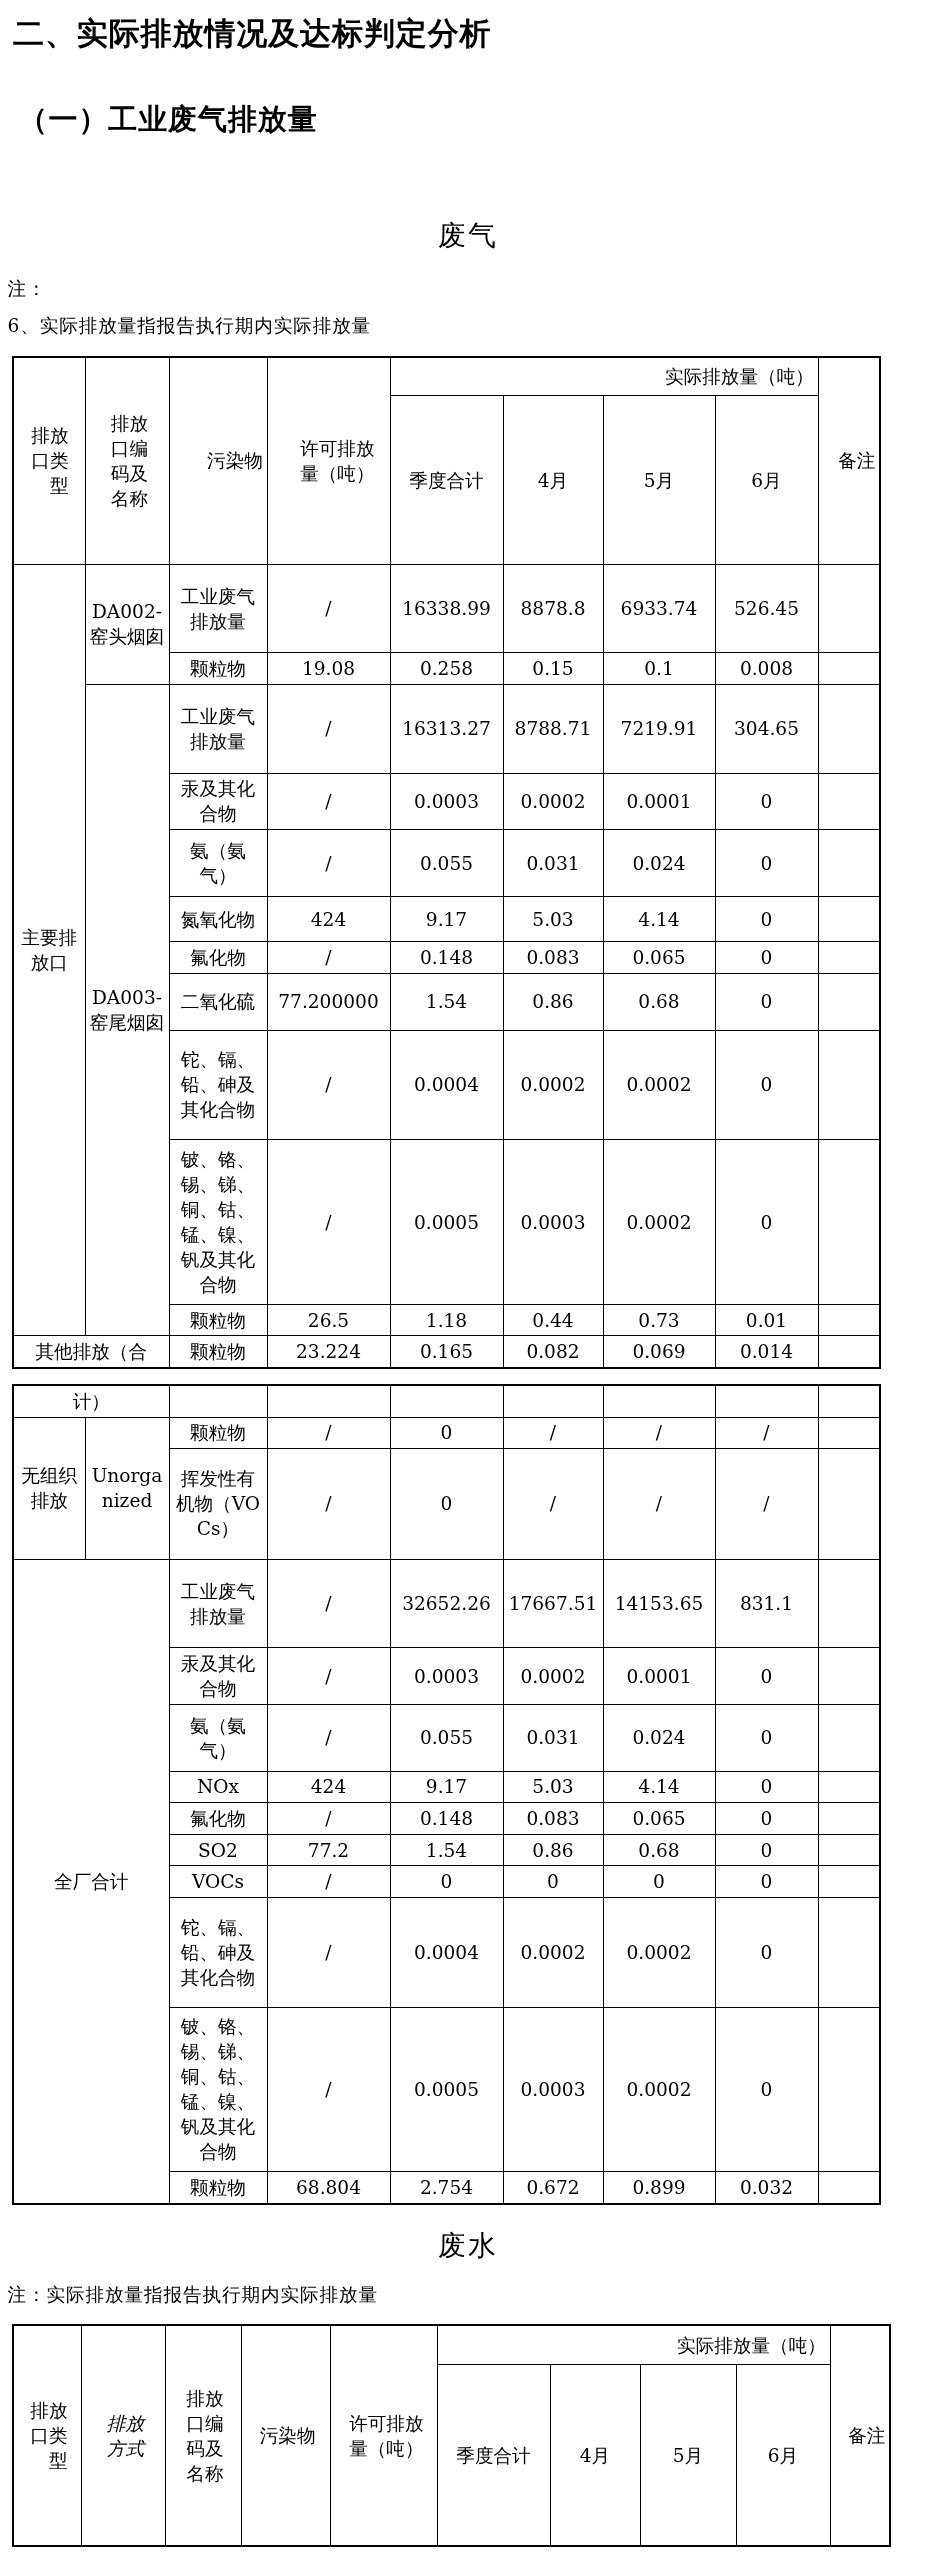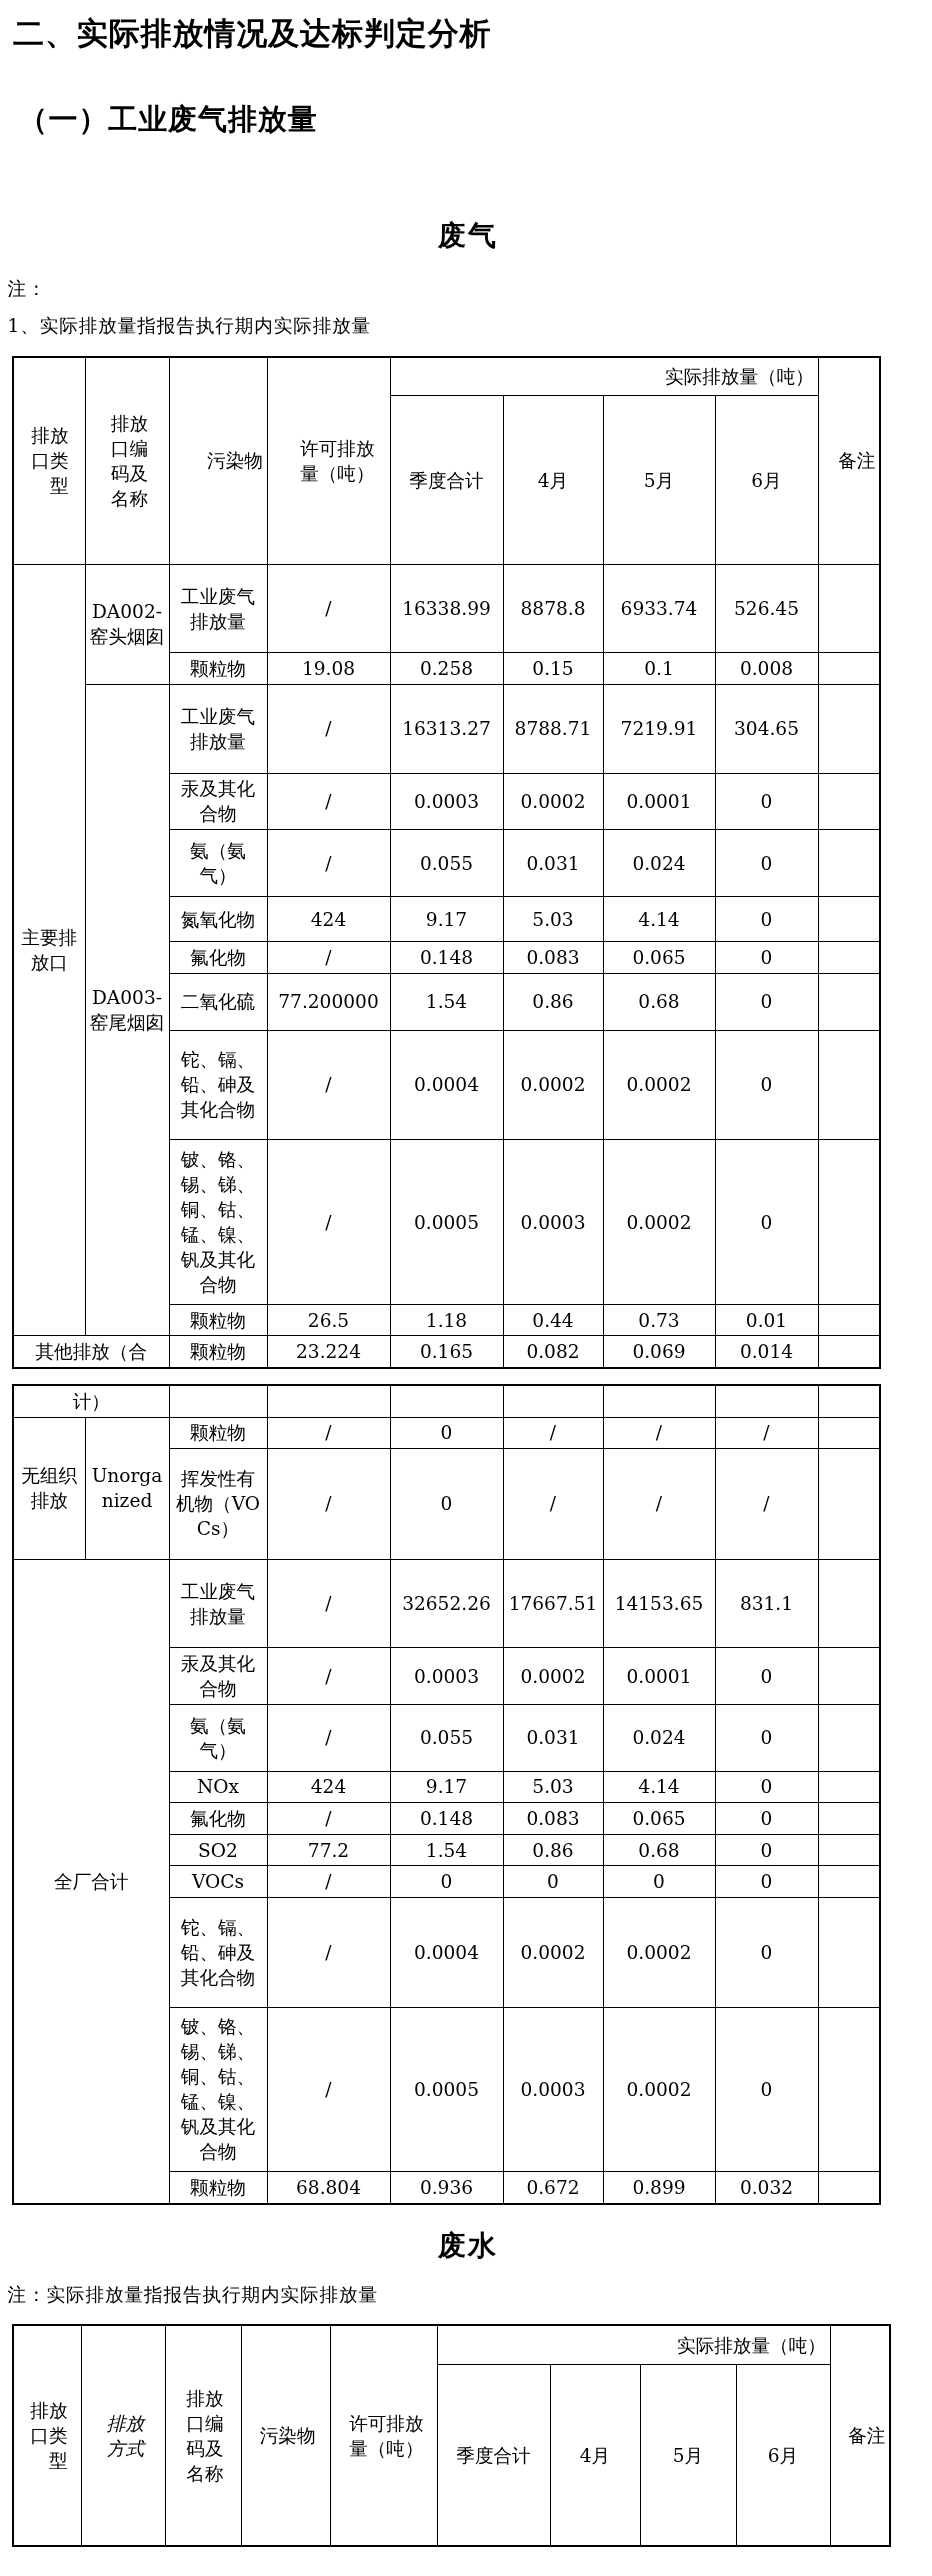--- a/index.html
+++ b/index.html
@@ -3,21 +3,21 @@
 <meta charset="utf-8">
 <style>
   html,body{margin:0;padding:0;background:#fff;color:#000;}
   body{width:932px;height:2576px;overflow:hidden;
        font-family:"DejaVu Serif","Liberation Serif",serif;}
   .h1{font-family:"DejaVu Sans","Liberation Sans",sans-serif;font-weight:bold;
       font-size:31px;line-height:41px;margin:13px 0 0 13px;letter-spacing:0.9px;}
   .h2{font-family:"DejaVu Serif","Liberation Serif",serif;font-weight:bold;
       font-size:29px;line-height:39px;margin:46px 0 0 18.6px;letter-spacing:0.9px;}
   .center-title{font-size:28px;line-height:34px;text-align:center;margin:80px 0 0 4px;
-      font-weight:700;letter-spacing:1.9px;}
+      font-weight:400;letter-spacing:1.9px;}
   .center-title.water{margin-top:24px;}
   .note{font-size:18.6px;line-height:24px;margin:24px 0 0 7.5px;letter-spacing:0.9px;}
   .note.item{margin-top:13px;}
   .note.water-note{margin-top:20.5px;}
   table.report{border-collapse:collapse;table-layout:fixed;margin:17.7px 0 0 12px;
       border:2.8px solid #000;}
   table.report.cont{margin-top:15px;}
   table.report.water{margin-top:17px;}
   .report th,.report td{border:1.9px solid #000;font-weight:normal;text-align:center;
       vertical-align:middle;font-size:18.6px;line-height:25px;height:25px;
@@ -46,21 +46,21 @@
   tr.rh112>td{height:104px;}
   tr.rh170>td{height:158px;}
 </style>
 </head>
 <body>
 
 <div class="h1">二、实际排放情况及达标判定分析</div>
 <div class="h2">（一）工业废气排放量</div>
 <div class="center-title">废气</div>
 <div class="note">注：</div>
-<div class="note item">1、实际排放量指报告执行期内实际排放量</div>
+<div class="note item">6、实际排放量指报告执行期内实际排放量</div>
 
 <table class="report">
   <colgroup>
     <col style="width:72px">
       <col style="width:84px">
       <col style="width:98px">
     <col style="width:123px">
       <col style="width:113px">
       <col style="width:100px">
     <col style="width:112px">
@@ -318,21 +318,21 @@
     <td>/</td>
     <td>0.0005</td>
     <td class="c4">0.0003</td>
     <td>0.0002</td>
     <td>0</td>
     <td class="cr"></td>
   </tr>
   <tr>
     <td class="cp">颗粒物</td>
     <td>68.804</td>
-    <td>0.936</td>
+    <td>2.754</td>
     <td class="c4">0.672</td>
     <td>0.899</td>
     <td>0.032</td>
     <td class="cr"></td>
   </tr>
 </tbody>
   </table>
 
 <div class="center-title water">废水</div>
 <div class="note water-note">注：实际排放量指报告执行期内实际排放量</div>

